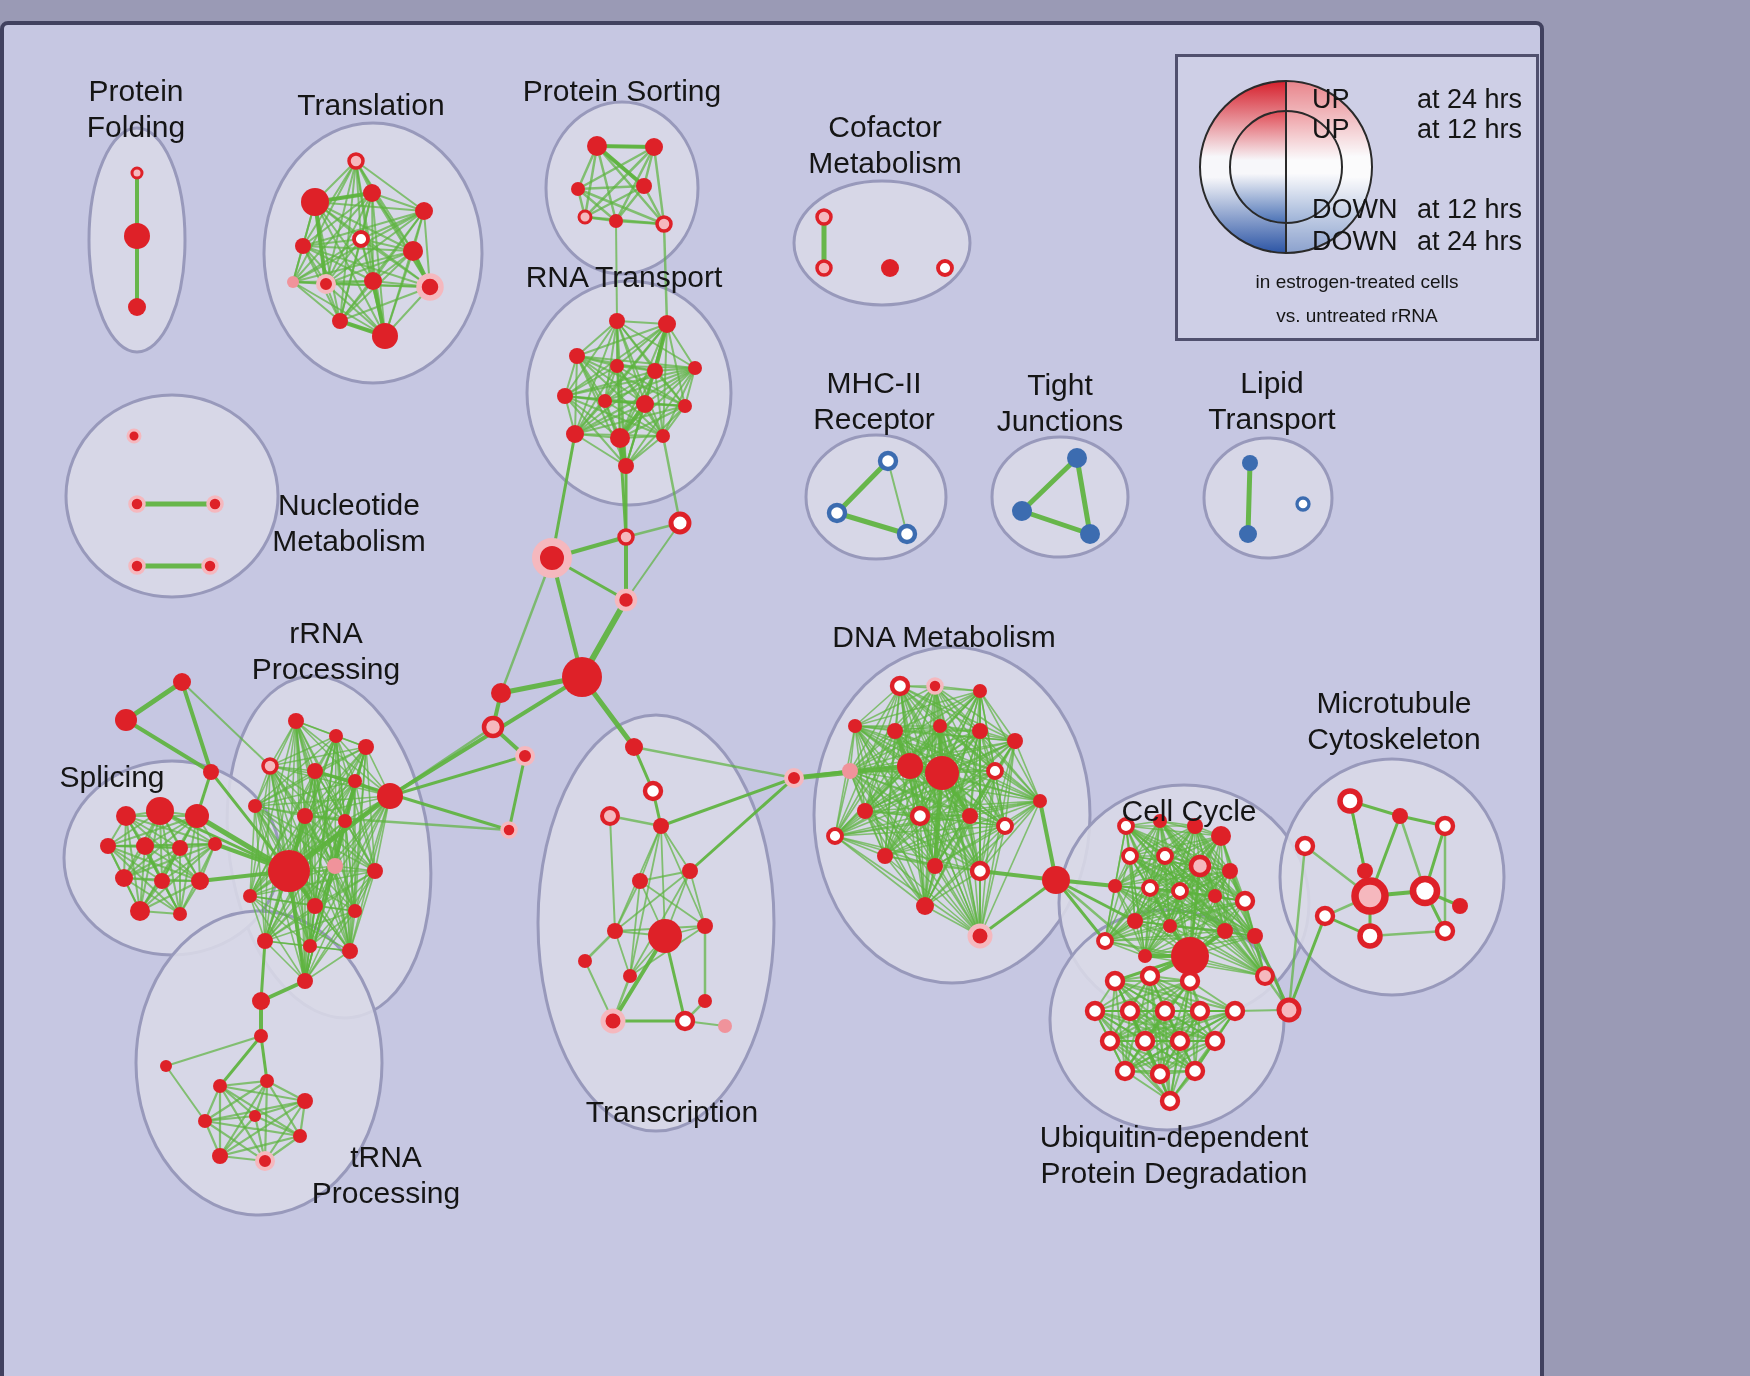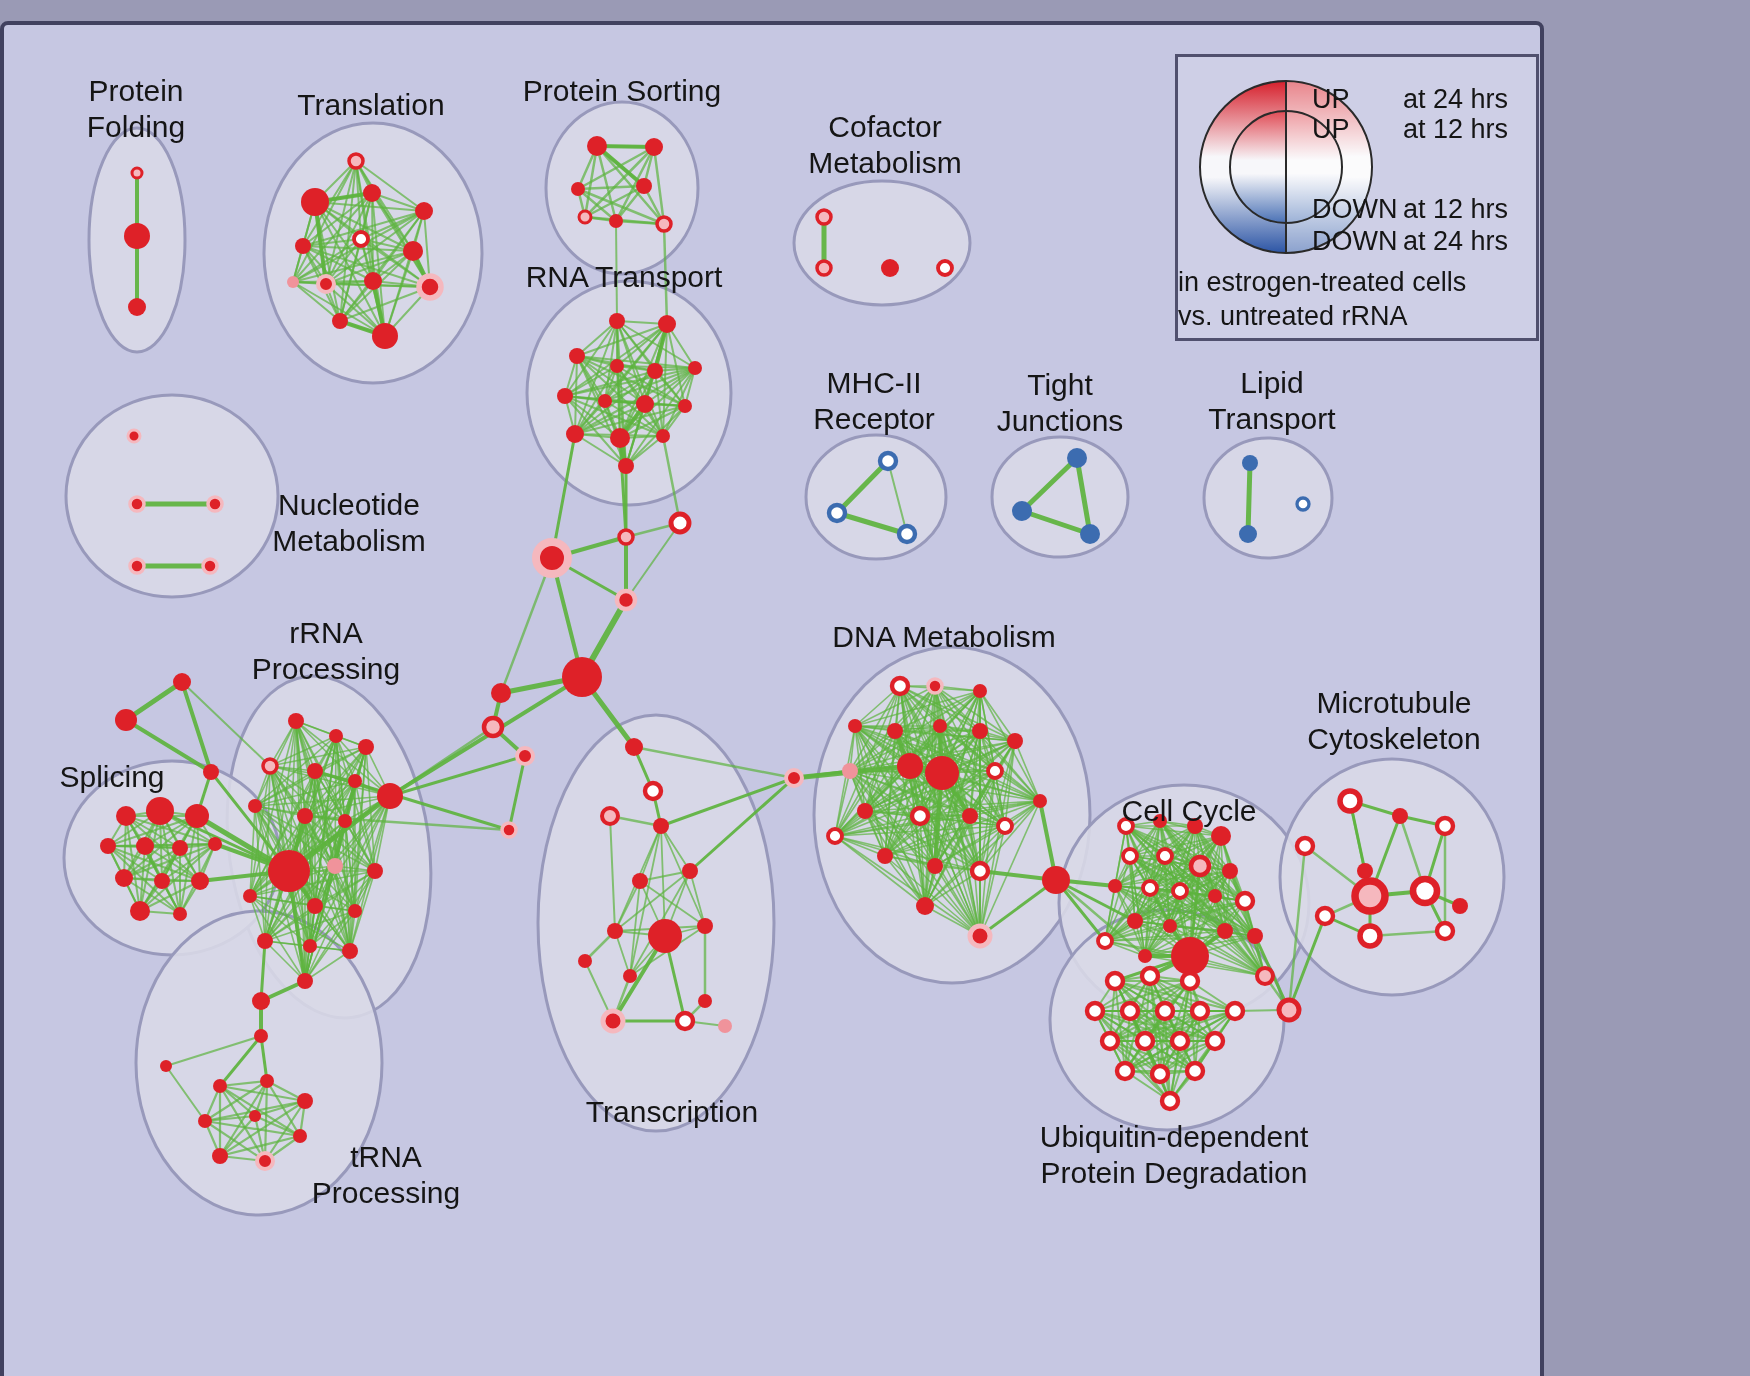--- a/index.html
+++ b/index.html
@@ -14,22 +14,22 @@
   }
   #network{position:absolute; left:0; top:0;}
   .cluster-label{font-size:30px; fill:var(--text); text-anchor:middle; font-family:"Liberation Sans",sans-serif;}
   .legend{
     position:absolute; left:1171px; top:29px; width:364px; height:287px; box-sizing:border-box;
     border:3px solid var(--legend-border); background:rgba(255,255,255,0.15);
   }
   .legend-ring{position:absolute; left:8px; top:10px;}
   .legend-row{position:absolute; left:0; width:100%; height:32px; font-size:27px; line-height:32px;}
   .legend-row .dir{position:absolute; left:134px;}
-  .legend-row .time{position:absolute; right:28px;}
-  .legend-caption{position:absolute; left:0; top:208px; width:100%; font-size:27px; line-height:34px;}
+  .legend-row .time{position:absolute; right:14px;}
+  .legend-caption{position:absolute; left:0; top:208px; width:100%; text-align:center; font-size:19px; line-height:34px;}
 </style>
 </head>
 <body>
 
 <div class="canvas">
 
   <svg id="network" width="1750" height="1376" viewBox="0 0 1750 1376">
       <g>
         <ellipse cx="133" cy="215" rx="48" ry="112" fill="#d9d9e7" fill-opacity="0.88" stroke="#9899bb" stroke-width="3"></ellipse>
         <ellipse cx="369" cy="228" rx="109" ry="130" fill="#d9d9e7" fill-opacity="0.88" stroke="#9899bb" stroke-width="3"></ellipse>

